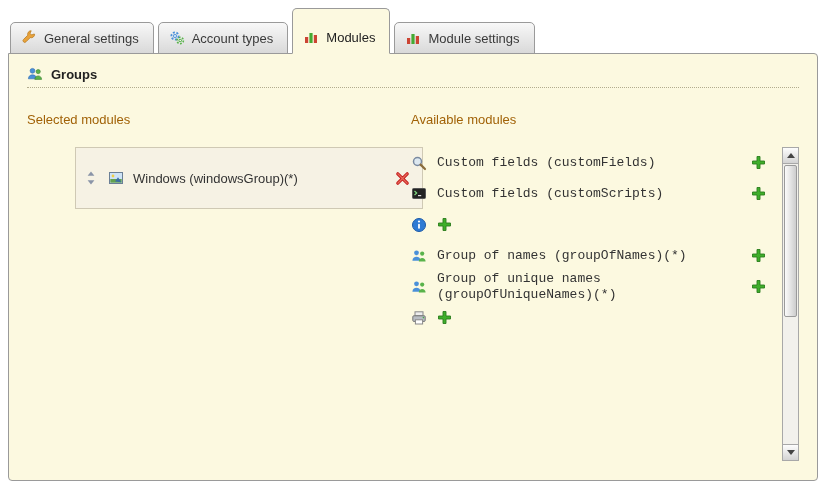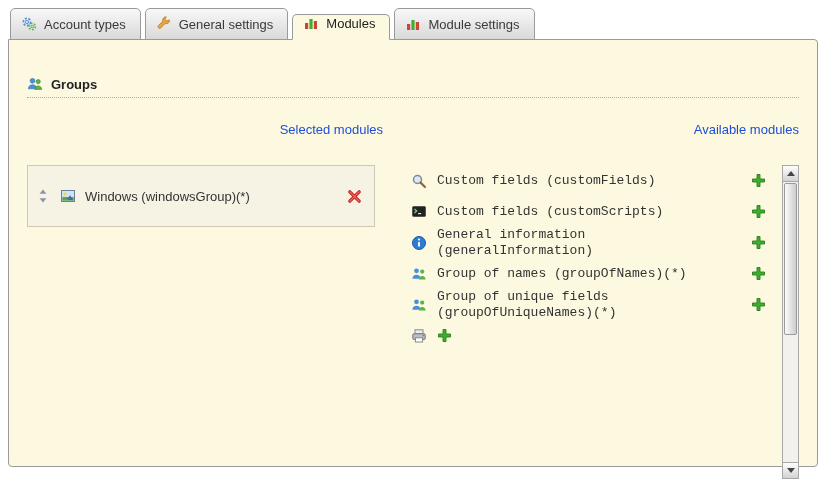--- a/index.html
+++ b/index.html
@@ -14,45 +14,45 @@
 
   
   .tabbar { position:relative; z-index:2; display:flex; align-items:flex-end; padding-left:2px; margin-bottom:-1px; }
   .tab {
     display:inline-flex; align-items:center; gap:7px;
     padding:7px 14px 7px 10px;
     border:1px solid #9a9a9a; border-radius:5px 5px 0 0;
     background:linear-gradient(#f8f8f8,#d9d9d9);
     margin-right:4px; cursor:pointer; color:#3a3a3a;
   }
-  .tab.active { background:#fcf9e0; border-bottom-color:#fcf9e0; padding-top:0; padding-bottom:8px; color:#222; }
+  .tab.active { background:#fcf9e0; border-bottom-color:#fcf9e0; padding-top:20px; padding-bottom:8px; color:#222; }
   .ticon { display:inline-flex; width:16px; height:16px; }
 
   
   .panel {
     position:relative; z-index:1;
     border:1px solid #9a9a9a; border-radius:0 4px 4px 4px;
     background:#fcf9e0; height:428px; padding:12px 18px;
   }
   .section-header {
     display:flex; align-items:center; gap:8px;
-    margin-top:24px; padding-bottom:5px;
+    padding-bottom:5px;
     border-bottom:1px dotted #b2ac8e;
     font-weight:bold; color:#222;
   }
   .columns { display:flex; margin-top:24px; }
   .col-left { flex:0 0 356px; width:356px; }
   .col-right { flex:1; margin-left:28px; }
-  .col-heading { margin-bottom:28px; color:#1d4ed8;text-align:right; }
+  .col-heading { margin-bottom:20px; color:#a16207; }
 
   
   .selected-box {
     width:348px; min-height:36px;
     border:1px solid #cfc9b4; background:#f6f2e4;
-    padding:22px 10px; display:flex; align-items:center;
+    padding:22px 10px; display:flex; align-items:center;margin-left:48px;
   }
   .handle { display:inline-flex; flex-direction:column; align-items:center; gap:1px; margin-right:12px; cursor:grab; }
   .sel-icon { display:inline-flex; width:16px; height:16px; margin-right:9px; }
   .sel-label { flex:1; color:#333; }
   .delete-btn { display:inline-flex; margin-left:8px; margin-right:2px; cursor:pointer; }
 
   
   .available-wrap { display:flex; align-items:flex-start; }
   .available-list { flex:1; }
   .mod-row { display:flex; align-items:center; min-height:31px;font-family:Liberation Mono, monospace; }
@@ -81,37 +81,37 @@
 </style>
 </head>
 <body>
 
 <div class="wrap">
 
   <div class="tabbar">
     <div class="tab">
       <span class="ticon">
         <svg width="16" height="16" viewBox="0 0 16 16">
+            <path d="M13.6 4.2a3.4 3.4 0 0 1-4.4 3.4L5 11.8a1.7 1.7 0 1 1-2.4-2.4l4.2-4.2a3.4 3.4 0 0 1 3.4-4.4L9 3.3l1.7 1.7 2.3-1z" fill="#e9a33c" stroke="#b97c22" stroke-width="0.8"></path>
+          </svg>
+      </span>
+      <span>General settings</span>
+    </div>
+    <div class="tab">
+      <span class="ticon">
+        <svg width="16" height="16" viewBox="0 0 16 16">
           <circle cx="6" cy="6" r="3.6" fill="none" stroke="#4a90d9" stroke-width="1.8" stroke-dasharray="2 1.6"></circle>
           <circle cx="6" cy="6" r="2" fill="#4a90d9"></circle>
             <circle cx="6" cy="6" r="0.9" fill="#fff"></circle>
           <circle cx="11.2" cy="10.5" r="3.2" fill="none" stroke="#59b34a" stroke-width="1.6" stroke-dasharray="1.8 1.5"></circle>
           <circle cx="11.2" cy="10.5" r="1.7" fill="#59b34a"></circle>
             <circle cx="11.2" cy="10.5" r="0.8" fill="#fff"></circle>
         </svg>
       </span>
       <span>Account types</span>
-    </div>
-    <div class="tab">
-      <span class="ticon">
-        <svg width="16" height="16" viewBox="0 0 16 16">
-            <path d="M13.6 4.2a3.4 3.4 0 0 1-4.4 3.4L5 11.8a1.7 1.7 0 1 1-2.4-2.4l4.2-4.2a3.4 3.4 0 0 1 3.4-4.4L9 3.3l1.7 1.7 2.3-1z" fill="#e9a33c" stroke="#b97c22" stroke-width="0.8"></path>
-          </svg>
-      </span>
-      <span>General settings</span>
     </div>
     <div class="tab active">
       <span class="ticon">
         <svg width="16" height="16" viewBox="0 0 16 16">
             <rect x="2" y="8" width="3.2" height="6" fill="#cc4433"></rect>
             <rect x="6.4" y="4" width="3.2" height="10" fill="#44aa33"></rect>
             <rect x="10.8" y="6" width="3.2" height="8" fill="#cc4433"></rect>
           </svg>
       </span>
       <span>Modules</span>
@@ -209,21 +209,20 @@
             </div>
 
             <div class="mod-row">
               <span class="mi">
                 <svg width="16" height="16" viewBox="0 0 16 16">
                     <circle cx="8" cy="8" r="6.5" fill="#2f7bd4" stroke="#1d5ba8"></circle>
                     <rect x="7.1" y="6.8" width="1.8" height="5" rx="0.8" fill="#fff"></rect>
                     <circle cx="8" cy="4.5" r="1.1" fill="#fff"></circle>
                   </svg>
               </span>
-              <span class="mod-label">General information (generalInformation)</span>
               <span class="add-btn">
                 <svg width="15" height="15" viewBox="0 0 15 15">
                     <path d="M6 1.5h3V6h4.5v3H9v4.5H6V9H1.5V6H6z" fill="#3fae2a" stroke="#2b7d1d" stroke-width="0.9"></path>
                   </svg>
               </span>
             </div>
 
             <div class="mod-row">
               <span class="mi">
                 <svg width="16" height="16" viewBox="0 0 16 16">
@@ -243,21 +242,21 @@
 
             <div class="mod-row">
               <span class="mi">
                 <svg width="16" height="16" viewBox="0 0 16 16">
                     <circle cx="5.5" cy="4.8" r="2.4" fill="#4a90d9"></circle>
                     <path d="M1.4 12.8c0-2.6 1.9-4 4.1-4s4.1 1.4 4.1 4z" fill="#4a90d9"></path>
                     <circle cx="11.2" cy="5.6" r="2.1" fill="#59b34a"></circle>
                     <path d="M7.8 13.4c0-2.3 1.6-3.5 3.4-3.5s3.4 1.2 3.4 3.5z" fill="#59b34a"></path>
                   </svg>
               </span>
-              <span class="mod-label">Group of unique fields
+              <span class="mod-label">Group of unique names
 (groupOfUniqueNames)(*)</span>
               <span class="add-btn">
                 <svg width="15" height="15" viewBox="0 0 15 15">
                     <path d="M6 1.5h3V6h4.5v3H9v4.5H6V9H1.5V6H6z" fill="#3fae2a" stroke="#2b7d1d" stroke-width="0.9"></path>
                   </svg>
               </span>
             </div>
 
 
 

